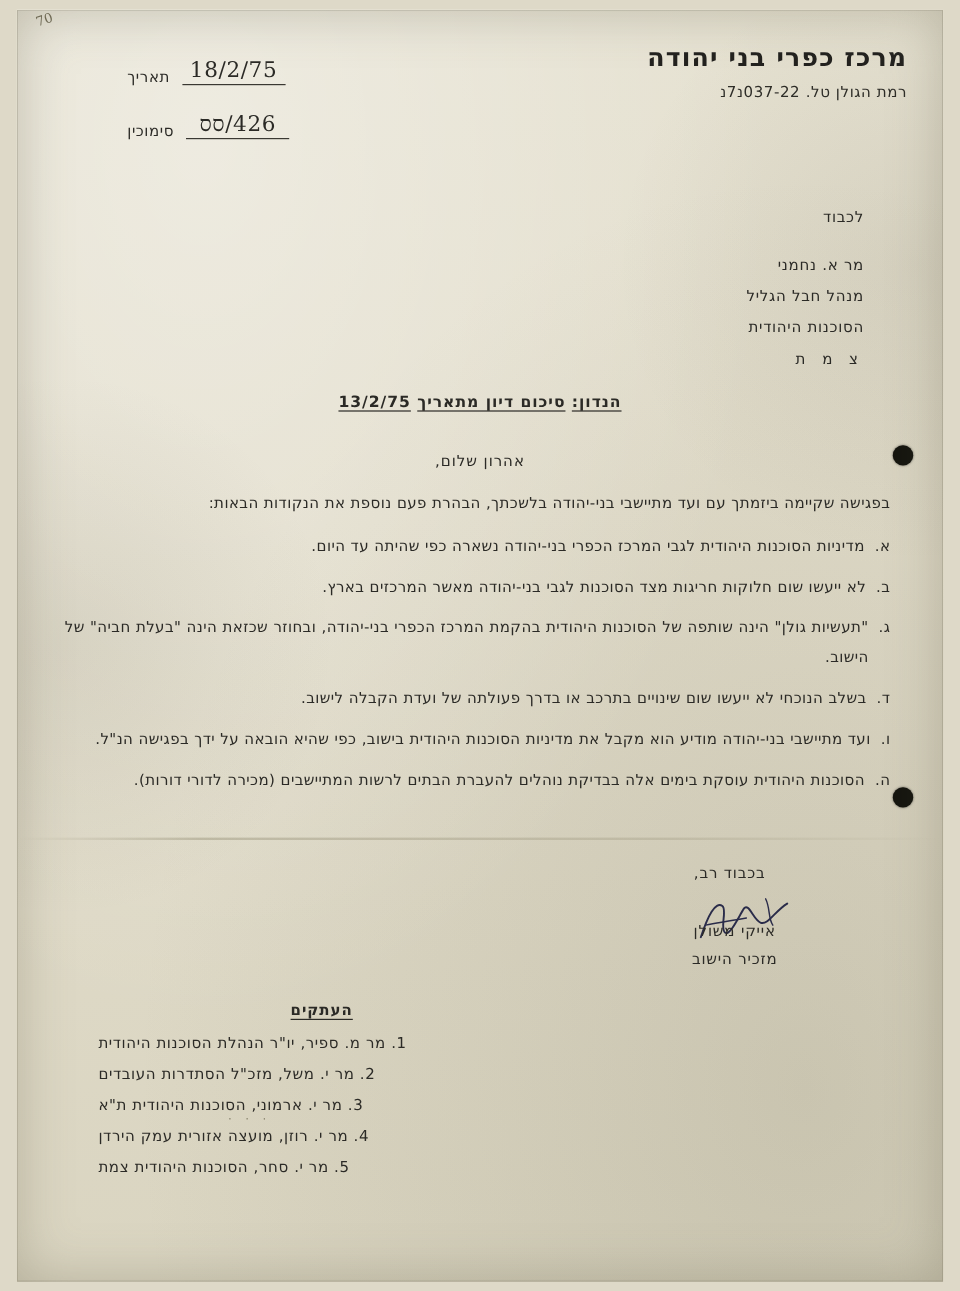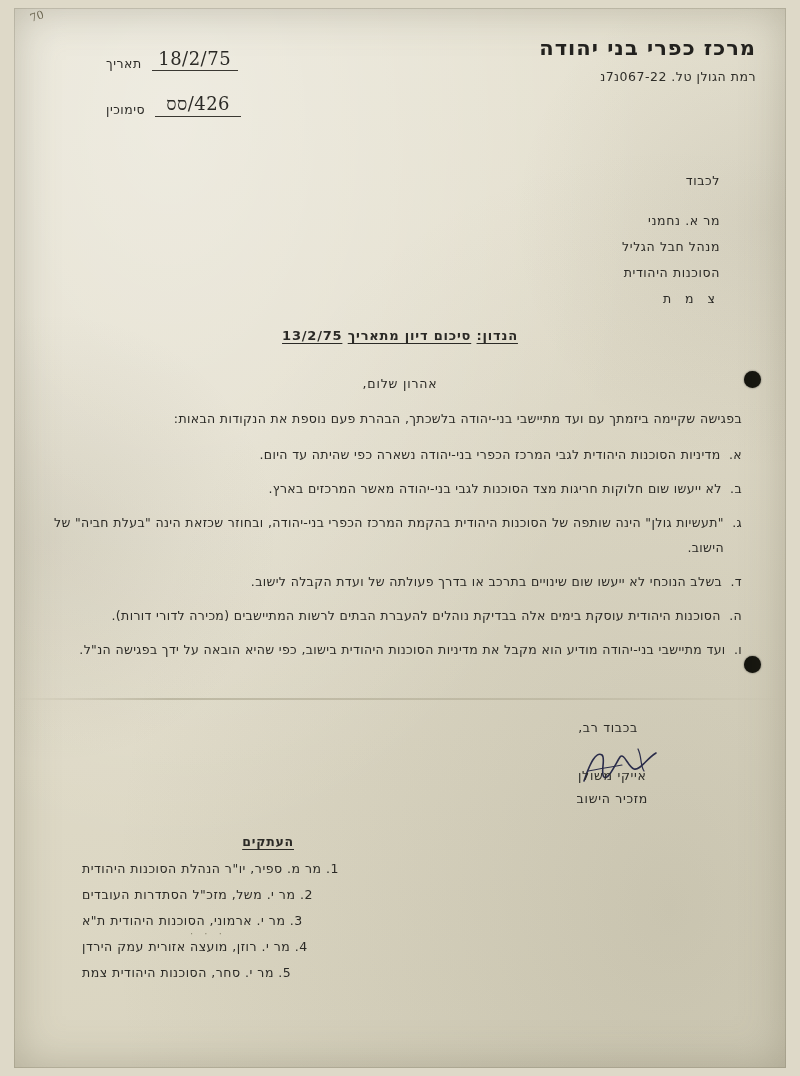--- a/index.html
+++ b/index.html
@@ -250,21 +250,21 @@
 
 <div class="page">
   <div class="paper"></div>
 
   <div class="sheet">
 
     <div class="mark-tl">70</div>
 
     <div class="letterhead">
       <div class="org-name">מרכז כפרי בני יהודה</div>
-      <div class="org-addr">רמת הגולן  טל. 067-22נ7נ</div>
+      <div class="org-addr">רמת הגולן  טל. 037-22נ7נ</div>
     </div>
 
     <div class="meta">
       <div class="meta-row">
         <span class="meta-label">תאריך</span>
         <span class="meta-value handwritten">18/2/75</span>
       </div>
       <div class="meta-row">
         <span class="meta-label">סימוכין</span>
         <span class="meta-value handwritten">426/סס</span>
@@ -300,26 +300,26 @@
       </div>
       <div class="para indented">
         <span class="marker">ג.</span>
         <span>"תעשיות גולן" הינה שותפה של הסוכנות היהודית בהקמת המרכז הכפרי בני-יהודה, ובחוזר שכזאת הינה "בעלת חביה" של הישוב.</span>
       </div>
       <div class="para indented">
         <span class="marker">ד.</span>
         <span>בשלב הנוכחי לא ייעשו שום שינויים בתרכב או בדרך פעולתה של ועדת הקבלה לישוב.</span>
       </div>
       <div class="para indented">
+        <span class="marker">ו.</span>
+        <span>ועד מתיישבי בני-יהודה מודיע הוא מקבל את מדיניות הסוכנות היהודית בישוב, כפי שהיא הובאה על ידך בפגישה הנ"ל.</span>
+      </div>
+      <div class="para indented">
         <span class="marker">ה.</span>
         <span>הסוכנות היהודית עוסקת בימים אלה בבדיקת נוהלים להעברת הבתים לרשות המתיישבים (מכירה לדורי דורות).</span>
-      </div>
-      <div class="para indented">
-        <span class="marker">ו.</span>
-        <span>ועד מתיישבי בני-יהודה מודיע הוא מקבל את מדיניות הסוכנות היהודית בישוב, כפי שהיא הובאה על ידך בפגישה הנ"ל.</span>
       </div>
     </div>
 
     <div class="mark-fold"></div>
 
     <div class="signoff">בכבוד רב,</div>
 
     <svg class="signature-scribble" viewBox="0 0 92 46">
       <path d="M8,38 C14,20 20,8 26,12 C30,15 24,30 28,34 C32,38 40,20 44,14 C48,9 52,24 58,26 C64,28 70,16 80,10" fill="none" stroke="#2a2c4a" stroke-width="1.6" stroke-linecap="round"></path>
       <path d="M12,28 C22,26 34,24 46,22" fill="none" stroke="#2a2c4a" stroke-width="1.1" stroke-linecap="round"></path>

